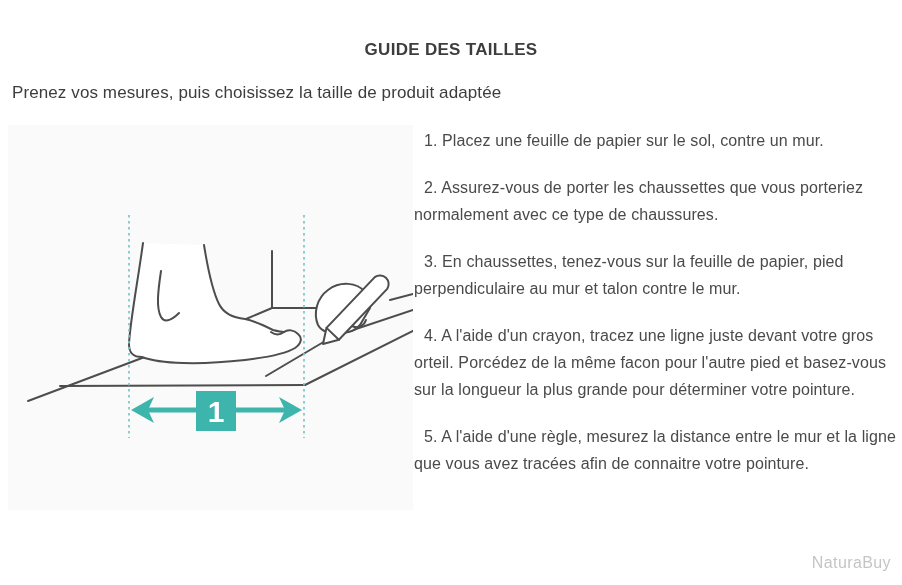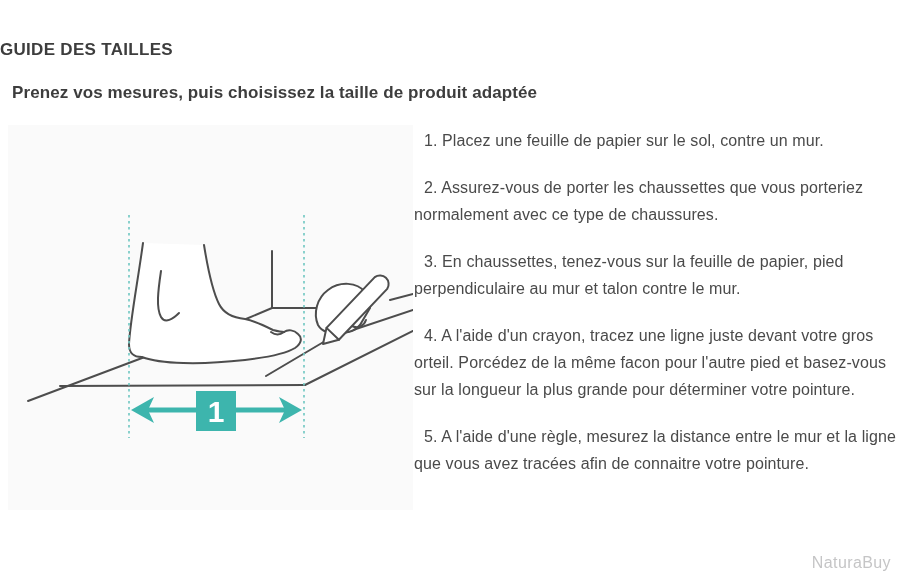--- a/index.html
+++ b/index.html
@@ -1,26 +1,26 @@
 <!DOCTYPE html>
 <html><head>
 <meta charset="utf-8">
 <style>
   html,body{margin:0;padding:0;}
   body{
     width:902px;height:585px;position:relative;background:#ffffff;
     font-family:"Liberation Sans", sans-serif;overflow:hidden;
   }
   .page-title{
-    position:absolute;top:40px;left:0;width:902px;text-align:left;
+    position:absolute;top:40px;left:0;width:902px;text-align:center;
     font-size:17px;font-weight:bold;color:#3d3d3d;letter-spacing:.3px;
   }
   .page-subtitle{
     position:absolute;top:83px;left:12px;
-    font-size:17px;font-weight:bold;color:#3d3d3d;letter-spacing:.1px;
+    font-size:17px;font-weight:normal;color:#3d3d3d;letter-spacing:.1px;
   }
   .illustration-wrap{
     position:absolute;top:120px;left:0;width:413px;height:400px;
   }
   .instructions{
     position:absolute;top:127px;left:414px;width:490px;
     font-size:16px;line-height:27px;color:#4a4a4a;letter-spacing:.1px;
   }
   .instructions p{margin:0 0 20px 0;text-indent:10px;}
   .watermark{

